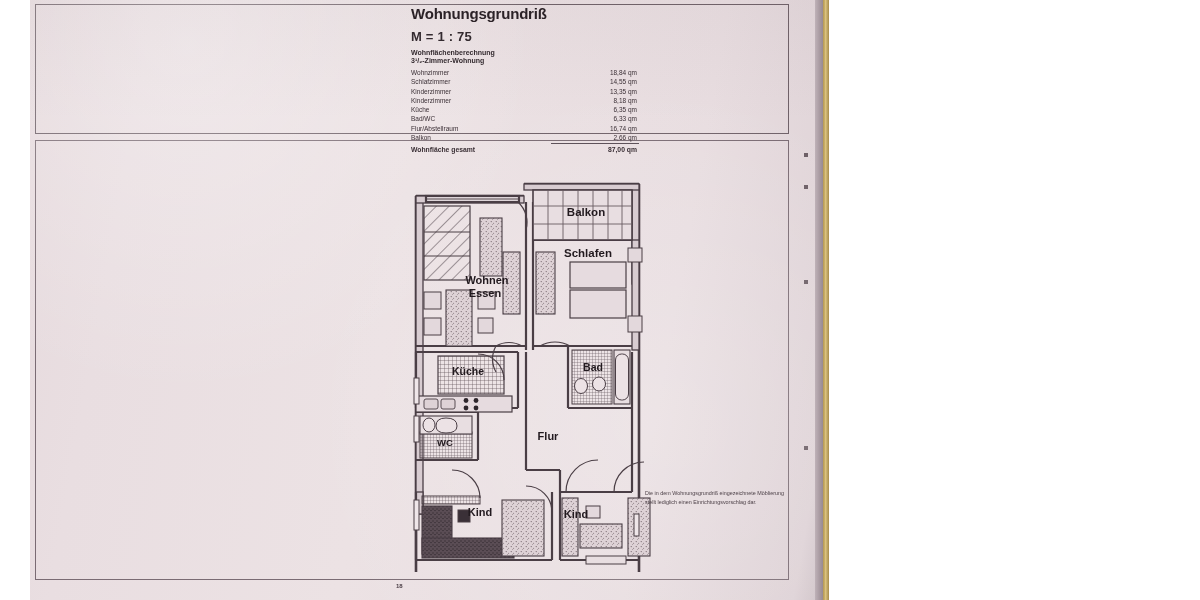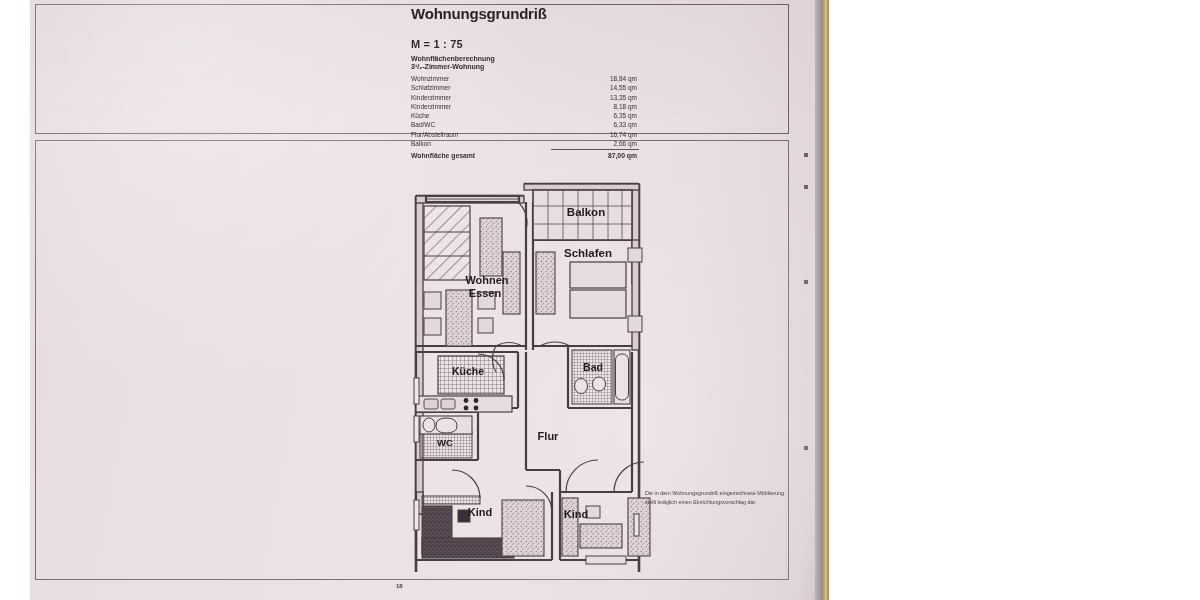--- a/index.html
+++ b/index.html
@@ -38,21 +38,21 @@
   
   .frame{position:absolute;border:1px solid #6f6168;}
   .frame.soft{border-color:#7a6b73;}
 
   
   .titleblock{position:absolute;left:411px;top:6px;width:372px;}
   .docTitle{
     font-size:15px;font-weight:bold;color:#2b2227;letter-spacing:-.2px;
     line-height:1.05;
   }
-  .scale{font-size:11px;font-weight:bold;color:#332a2f;margin-top:16px;letter-spacing:.2px;}
+  .scale{font-size:13px;font-weight:bold;color:#332a2f;margin-top:7px;letter-spacing:.2px;}
   .calcHead{font-size:7px;font-weight:bold;color:#332a2f;margin-top:5px;}
   .flatType{font-size:7px;font-weight:bold;color:#332a2f;margin-top:1px;}
 
   table.areas{border-collapse:collapse;margin-top:5px;width:228px;}
   table.areas td{font-size:6.5px;color:#3a2f35;padding:0.35px 0;line-height:1.32;}
   table.areas td.val{text-align:right;width:86px;padding-right:2px;}
   table.areas tr.total td{font-weight:bold;padding-top:2.4px;font-size:6.8px;}
   table.areas tr.total td.val{border-top:1px solid #5e525a;}
   table.areas tr.lastitem td.val{}
 

